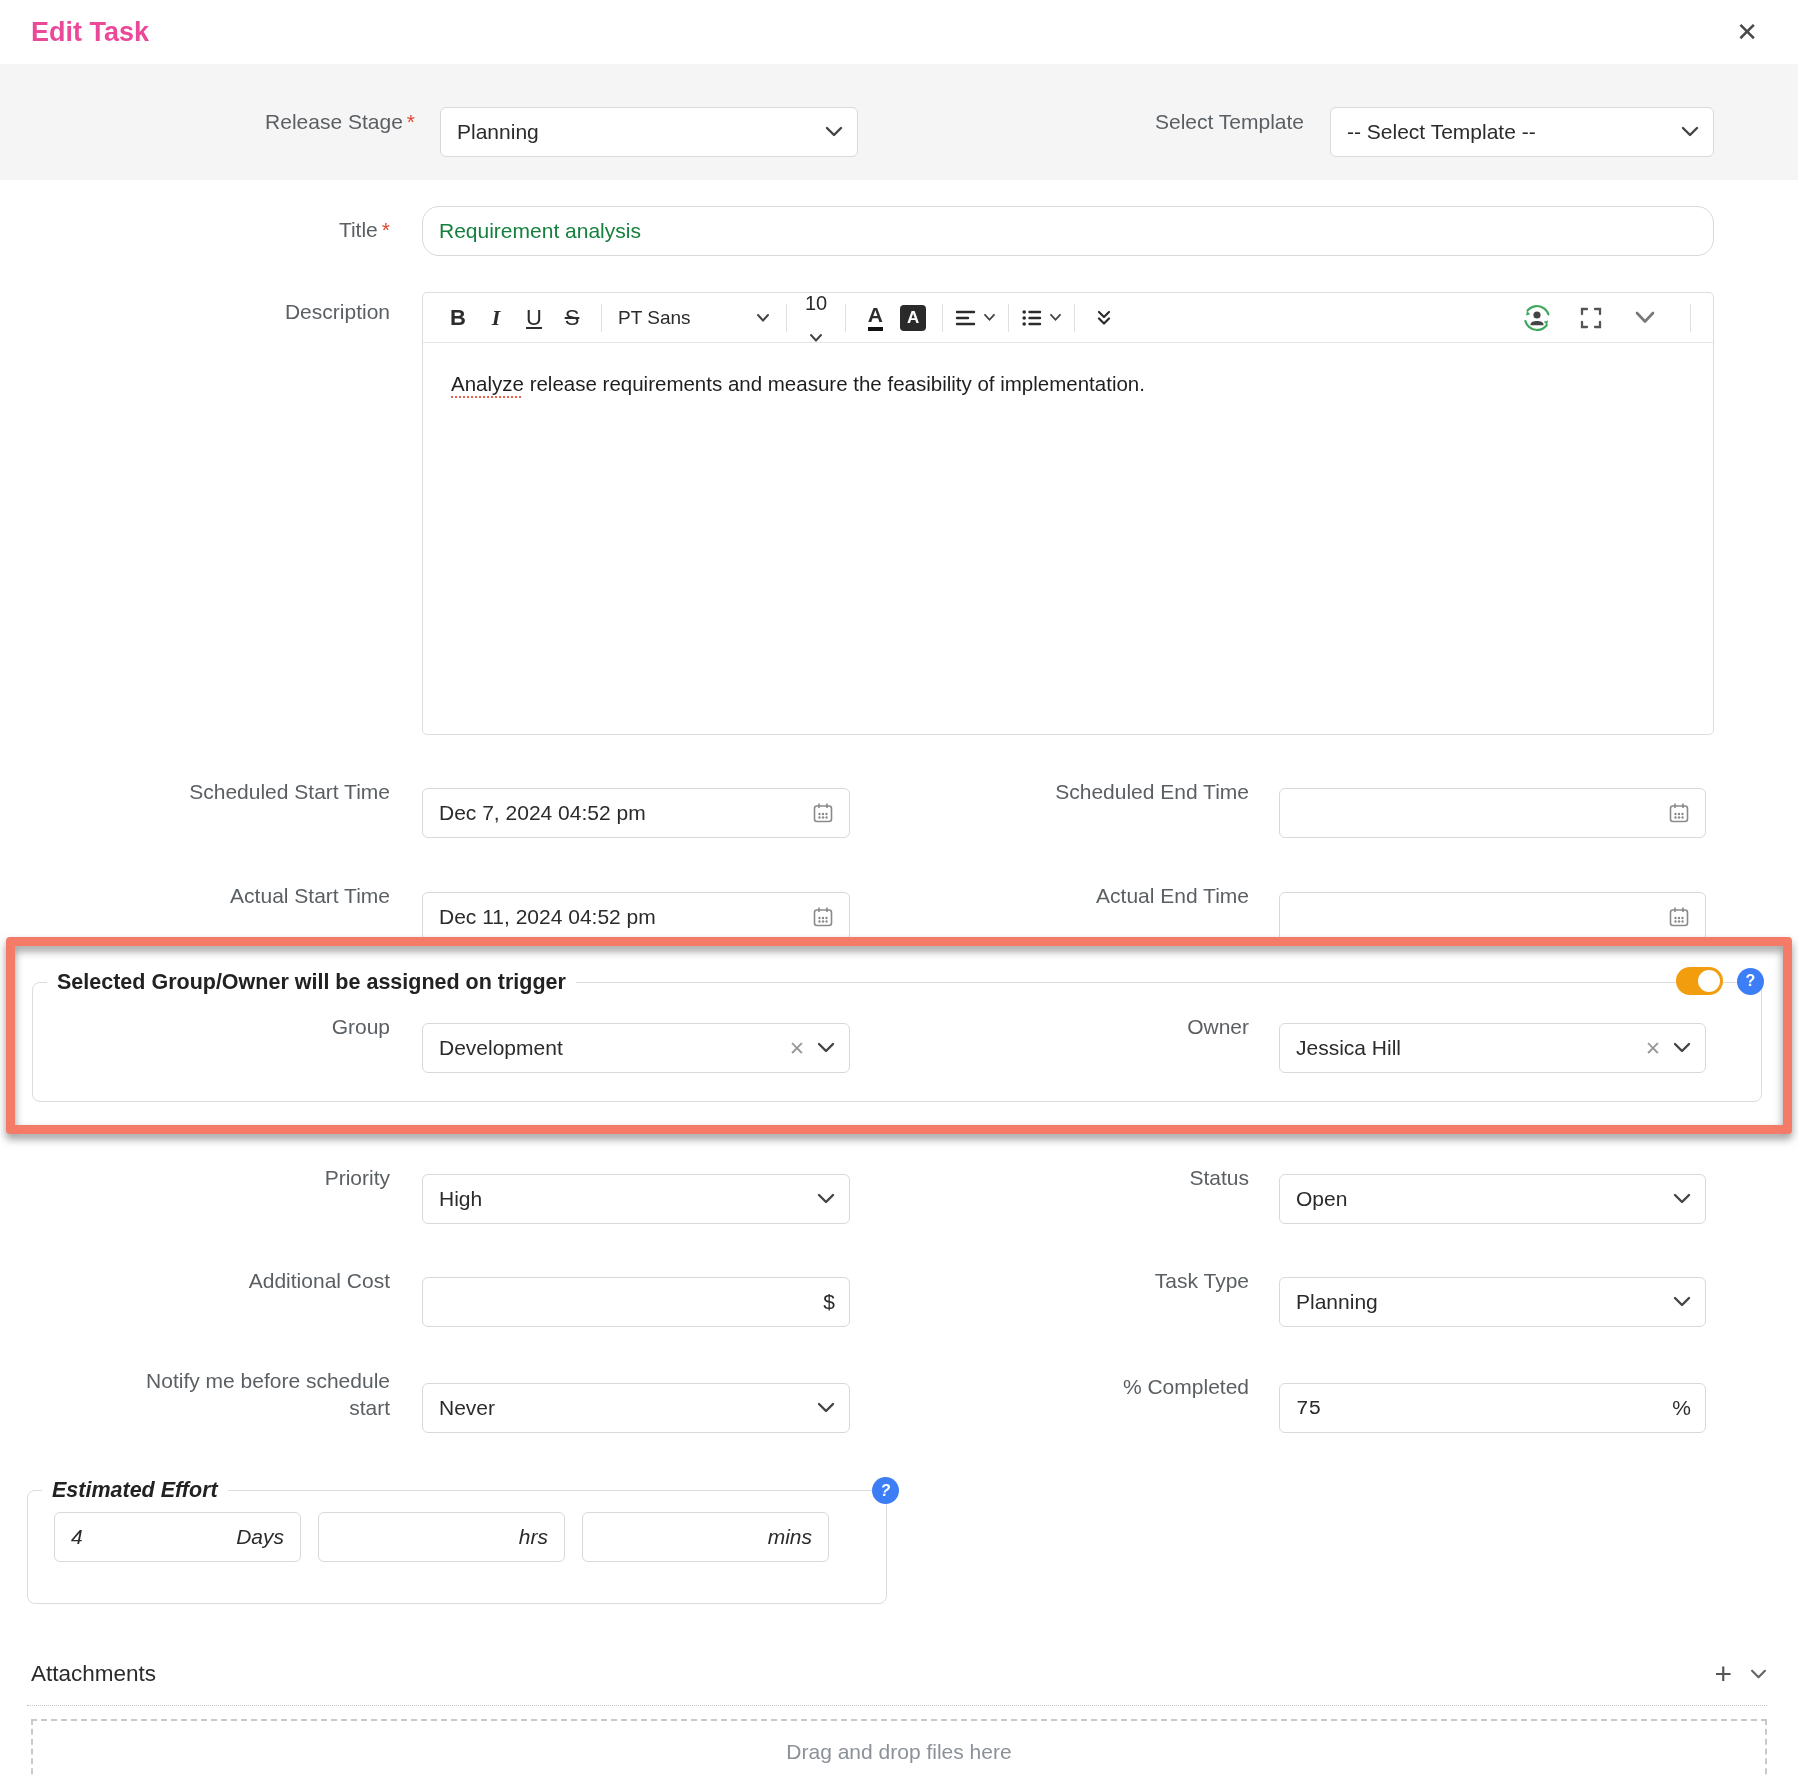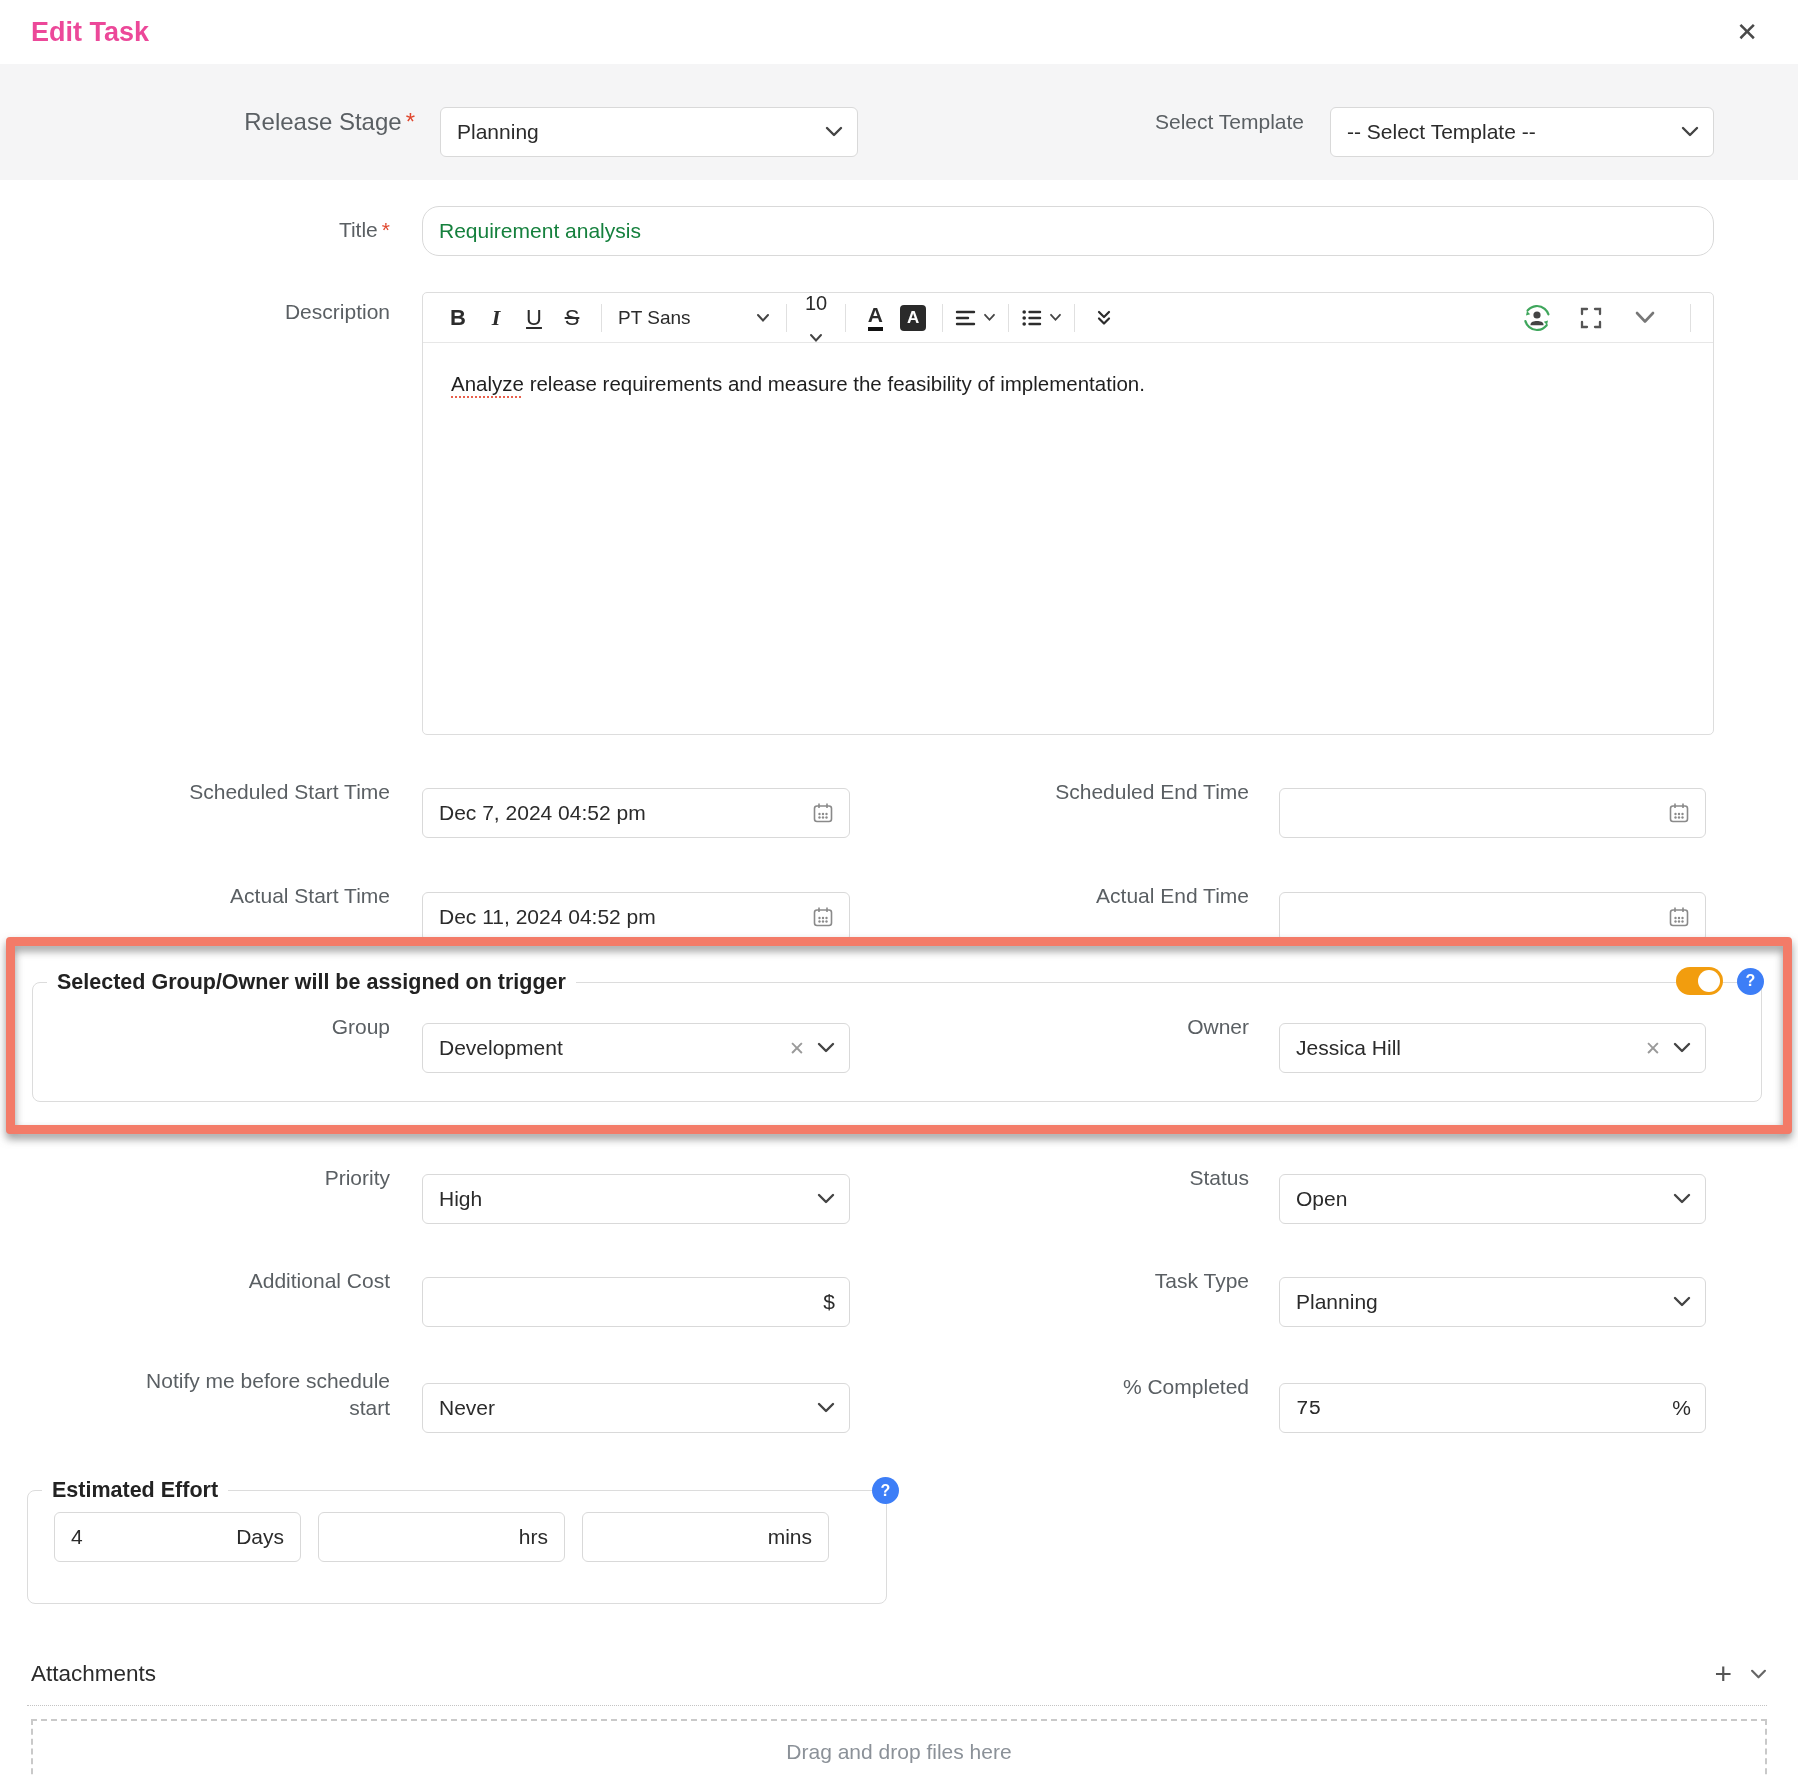--- a/index.html
+++ b/index.html
@@ -5,21 +5,21 @@
   * { margin:0; padding:0; box-sizing:border-box; }
   html,body { width:1798px; height:1776px; background:#fff; font-family:"Liberation Sans", sans-serif; color:#2b2b2b; overflow:hidden; }
 
   
   .hdr { height:64px; display:flex; align-items:center; justify-content:space-between; padding:0 40px 0 31px; background:#fff; }
   .hdr-title { font-size:27px; font-weight:700; color:#ec4899; }
   .hdr-close { font-size:26px; color:#4a4a4a; cursor:pointer; font-weight:400; line-height:1; }
 
   
   .band { height:116px; background:#f5f5f6; display:flex; align-items:center; }
-  .band .lbl-a { width:415px; text-align:right; font-size:24px; color:#5a5f63; }
+  .band .lbl-a { width:415px; text-align:right; font-size:21px; color:#5a5f63; }
   .band .fld-a { width:418px; margin-left:25px; }
   .band .lbl-b { width:446px; text-align:right; font-size:21px; color:#5a5f63; }
   .band .fld-b { width:384px; margin-left:26px; }
 
   .req { color:#e0472e; margin-left:4px; }
 
   
   .sel, .inp, .datef {
     height:50px; background:#fff; border:1px solid #d9d9d9; border-radius:6px;
     display:flex; align-items:center; padding:0 14px 0 16px; font-size:21px; color:#2b2b2b;margin-top:20px;
@@ -68,21 +68,21 @@
   .trigger-fs { position:absolute; left:32px; right:36px; top:36px; border:1px solid #dcdcdc; border-radius:8px; height:132px; padding:0; }
   .trigger-fs legend { margin-left:14px; padding:0 10px; font-size:21.5px; font-weight:700; color:#222; }
   .trigger-fs .row2 { margin-top:8px; }
   .trigger-fs .l1 { width:357px; }
   .tg-controls { position:absolute; top:33px; right:34px; display:flex; align-items:center; gap:14px; z-index:6; }
   .toggle { width:47px; height:28px; border-radius:15px; background:#f29d0e; position:relative; cursor:pointer; }
   .toggle .knob { position:absolute; top:3px; right:3px; width:22px; height:22px; background:#fff; border-radius:50%; }
   .help { width:27px; height:27px; border-radius:50%; background:#3d7ef7; color:#fff; font-size:16px; font-weight:700; display:flex; align-items:center; justify-content:center; cursor:pointer; }
 
   
-  .effort-fs { position:relative; margin:45px 0 0 27px; width:860px; border:1px solid #dcdcdc; border-radius:8px; height:126px; }
+  .effort-fs { position:relative; margin:45px 0 0 27px; width:860px; border:1px solid #dcdcdc; border-radius:8px; height:126px;font-style:italic; }
   .effort-fs legend { margin-left:14px; padding:0 10px; font-size:21.5px; font-weight:700; color:#222; }
   .effort-fs .help { position:absolute; top:-26px; right:-13px; }
   .effort-row { display:flex; gap:17px; margin:9px 0 0 26px; }
   .effort-box { width:247px; height:50px; border:1px solid #d9d9d9; border-radius:6px; display:flex; align-items:center; justify-content:space-between; padding:0 16px; font-size:21px; }
   .effort-box .unit { color:#2b2b2b; }
 
   
   .attach-hd { margin:55px 31px 0 31px; display:flex; align-items:center; justify-content:space-between; }
   .attach-title { font-size:22.5px; color:#2b2b2b; }
   .attach-actions { display:flex; align-items:center; gap:18px; }

